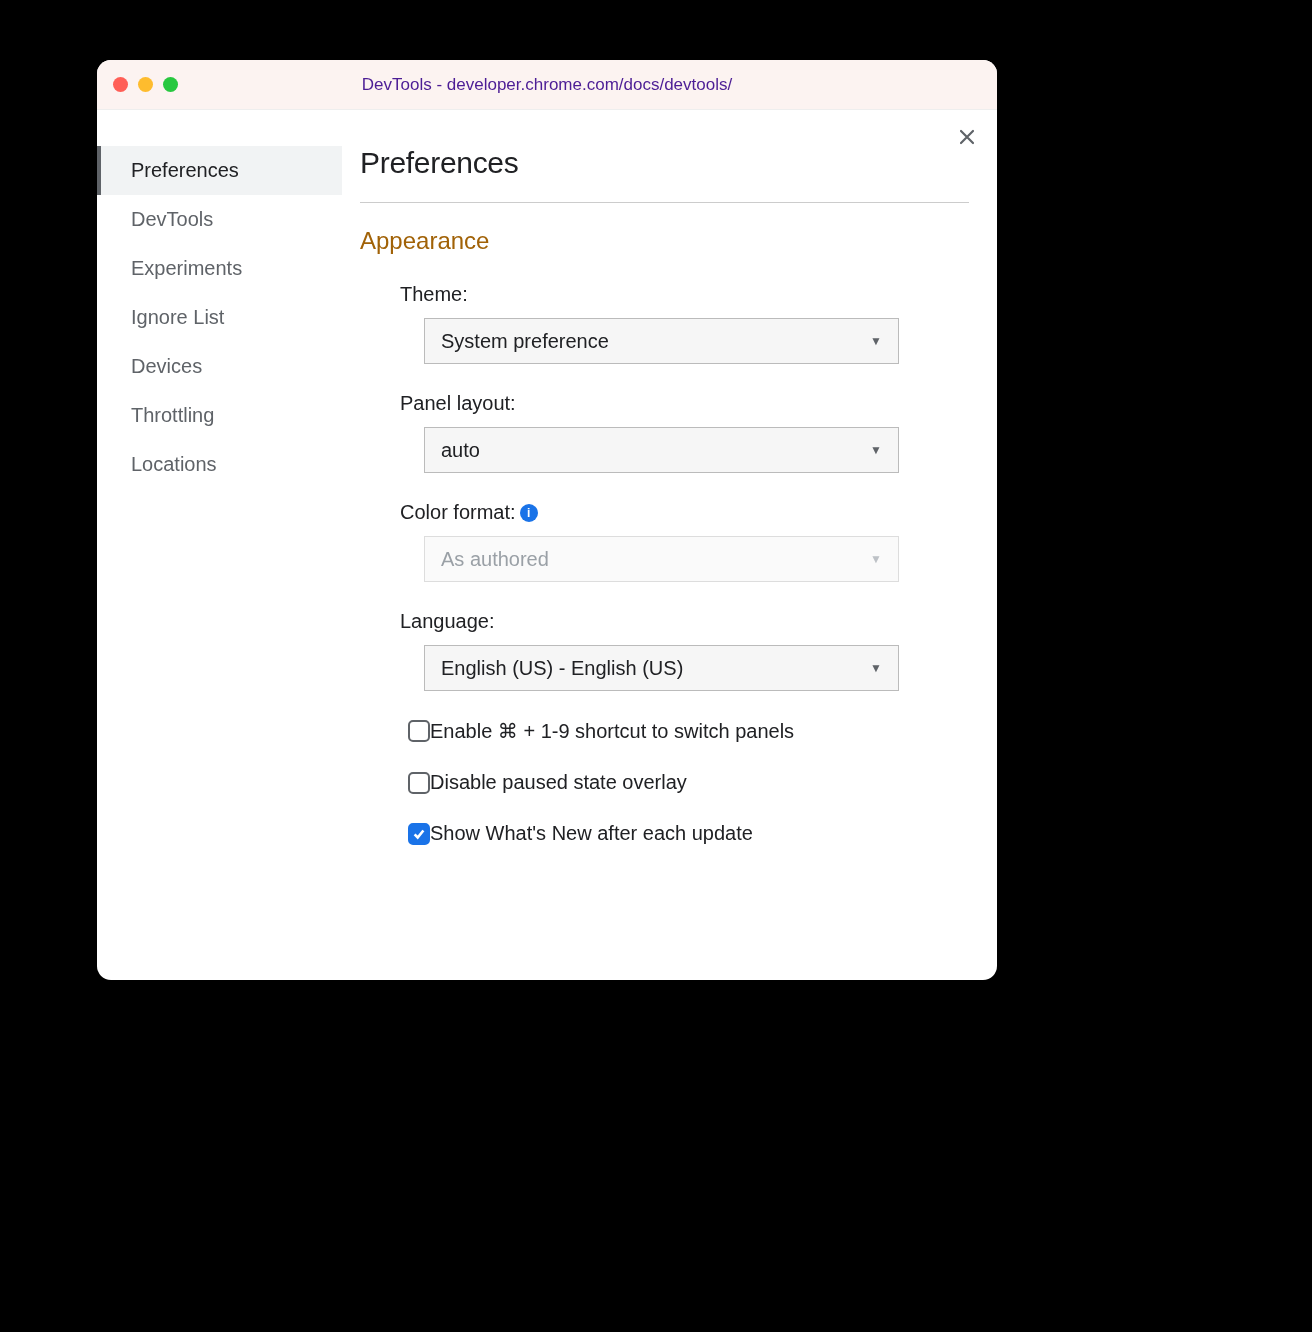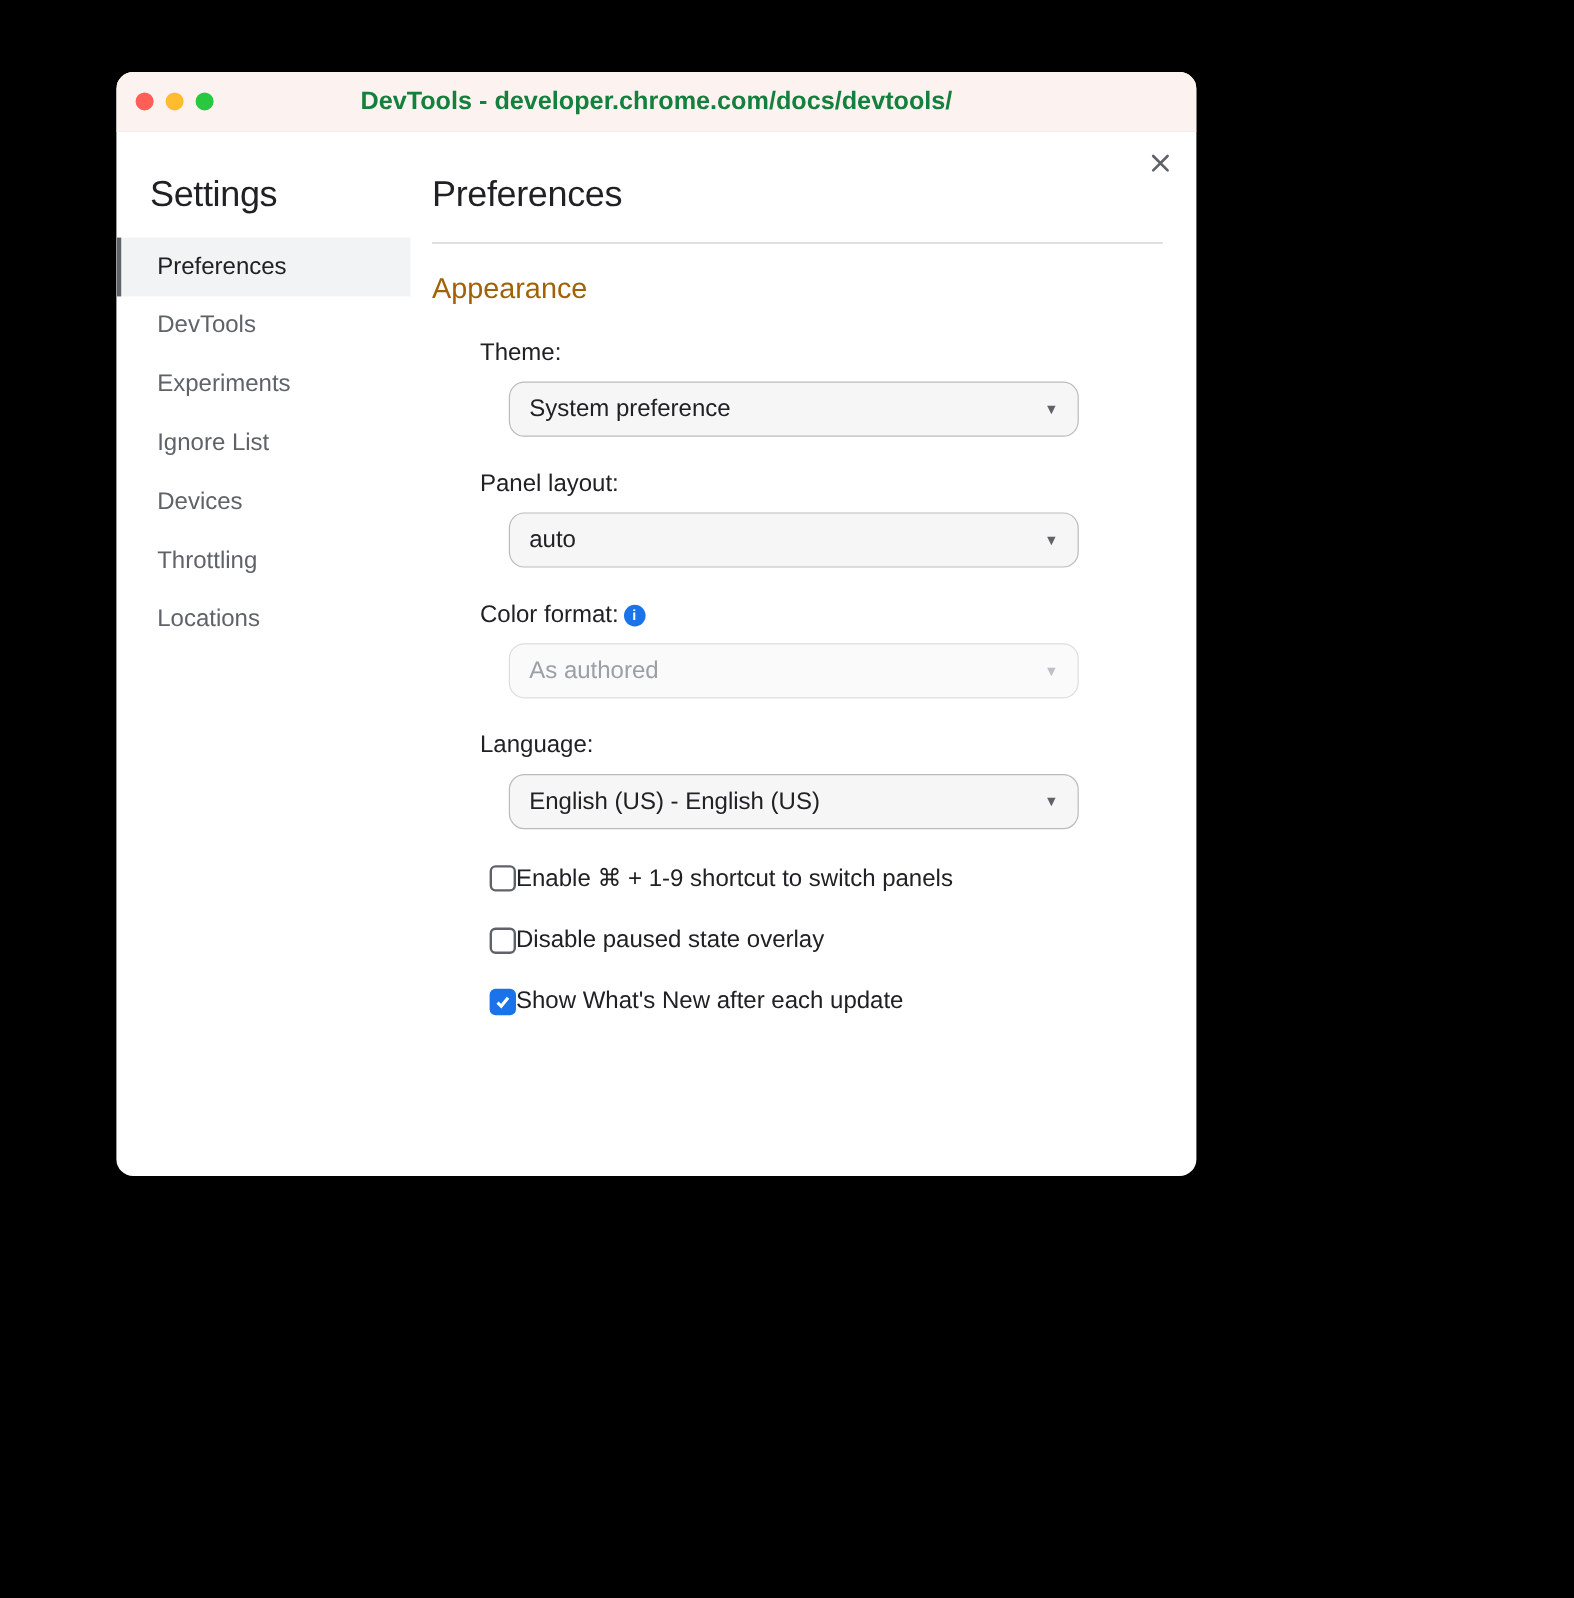--- a/index.html
+++ b/index.html
@@ -44,23 +44,23 @@
     height: 15px;
     border-radius: 50%;
   }
   .tl.red { background: #ff5f57; }
   .tl.yellow { background: #febc2e; }
   .tl.green { background: #28c840; }
   .title-text {
     position: absolute;
     left: 50%;
     transform: translateX(-50%);
-    color: #15803d;
-    font-weight: 700;
-    font-size: 21px;
+    color: #4c1d95;
+    font-weight: 400;
+    font-size: 17px;
     white-space: nowrap;
   }
   .body {
     flex: 1;
     display: flex;
     position: relative;
   }
   .close-x {
     position: absolute;
     right: 22px;
@@ -137,21 +137,21 @@
     justify-content: center;
     font-style: normal;
     font-family: sans-serif;
   }
   .select {
     margin-top: 12px;
     margin-left: 24px;
     width: 475px;
     height: 46px;
     border: 1px solid #bbb;
-    border-radius: 13px;
+    border-radius: 0;
     background: #f6f6f6;
     display: flex;
     align-items: center;
     justify-content: space-between;
     padding: 0 16px;
     font-size: 20px;
     color: #202124;
     cursor: pointer;
   }
   .select.disabled {
@@ -211,21 +211,20 @@
   </div>
 
   <div class="body">
     <div class="close-x">
       <svg width="16" height="16" viewBox="0 0 16 16">
         <path d="M2 2 L14 14 M14 2 L2 14" stroke="#5f6368" stroke-width="2.2" stroke-linecap="round"></path>
       </svg>
     </div>
 
     <div class="sidebar">
-      <h1>Settings</h1>
       <div id="nav-items">
           <div class="nav-item active">Preferences</div>
           <div class="nav-item">DevTools</div>
           <div class="nav-item">Experiments</div>
           <div class="nav-item">Ignore List</div>
           <div class="nav-item">Devices</div>
           <div class="nav-item">Throttling</div>
           <div class="nav-item">Locations</div>
         </div>
     </div>

